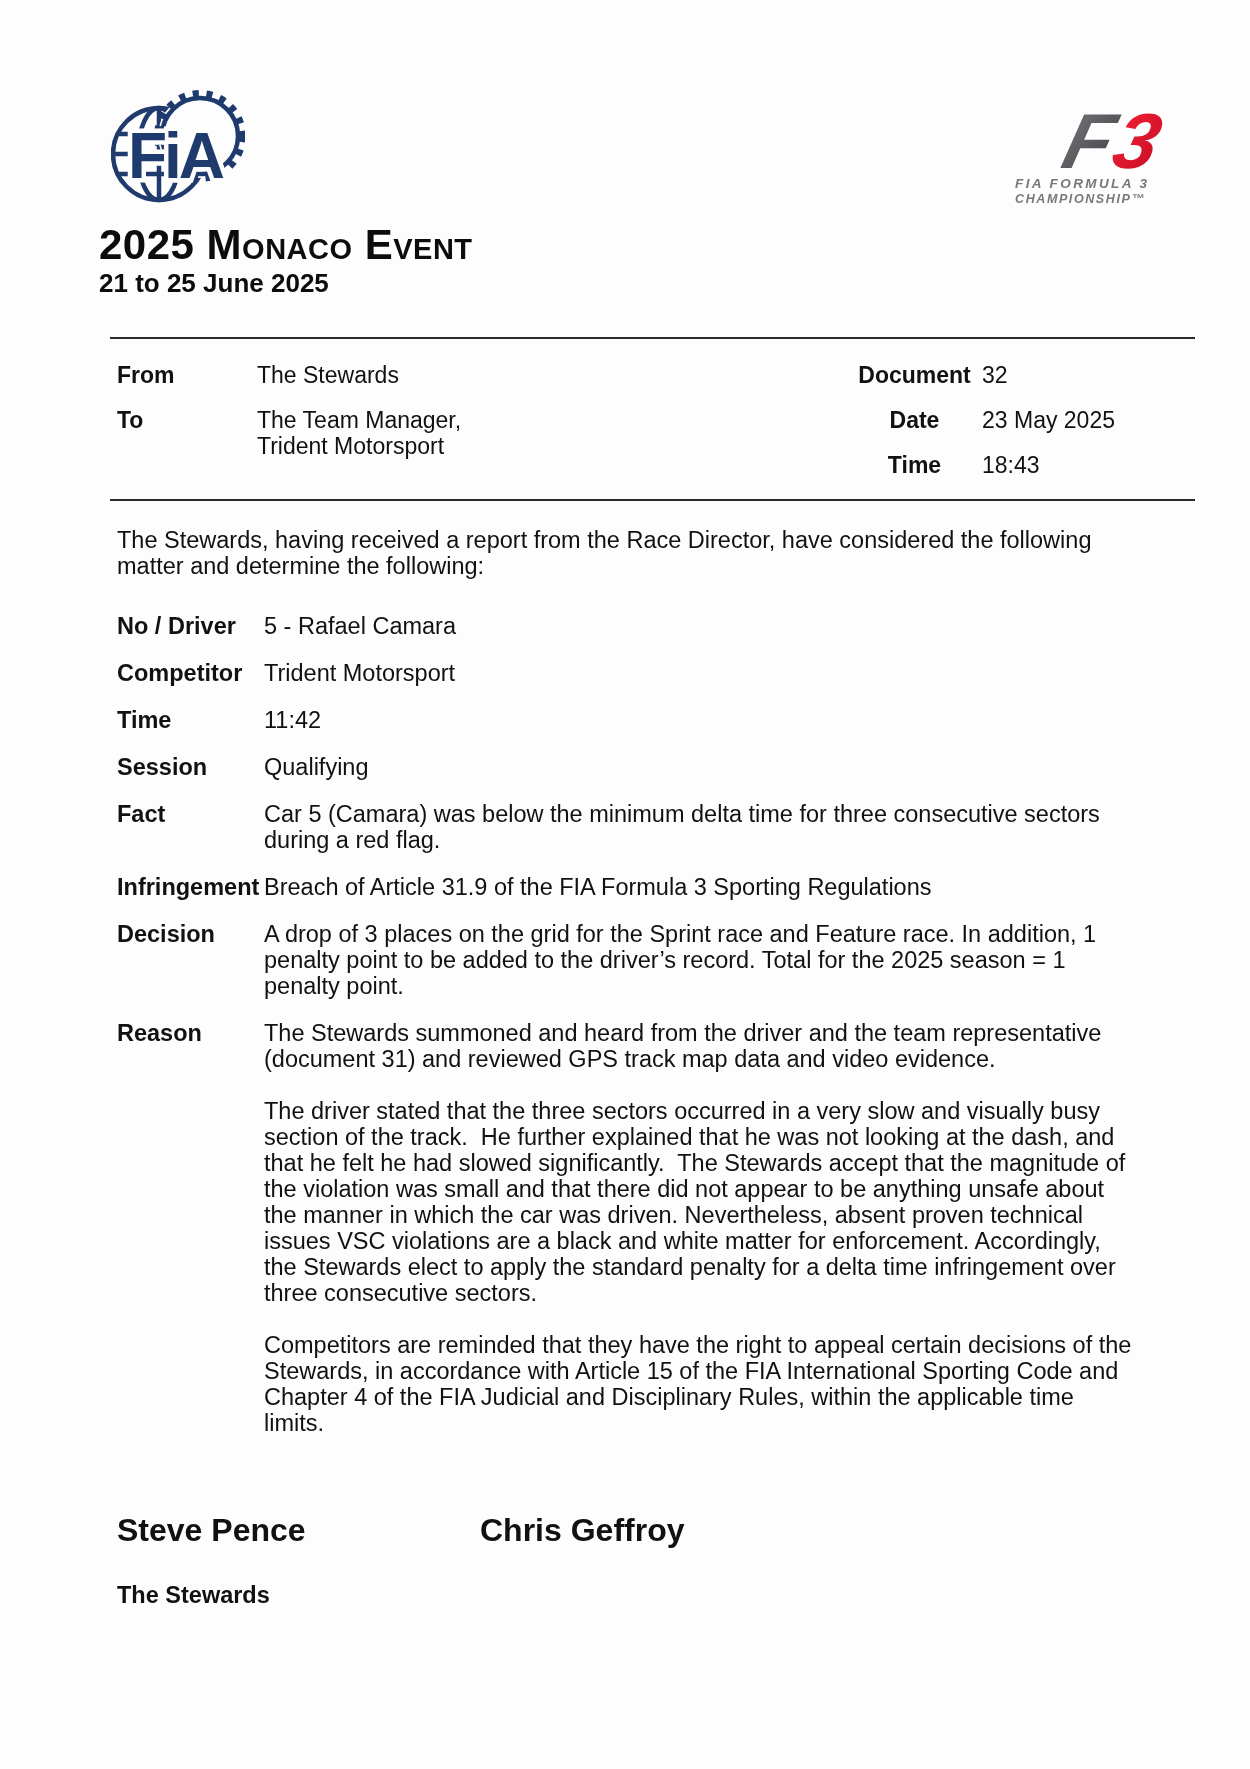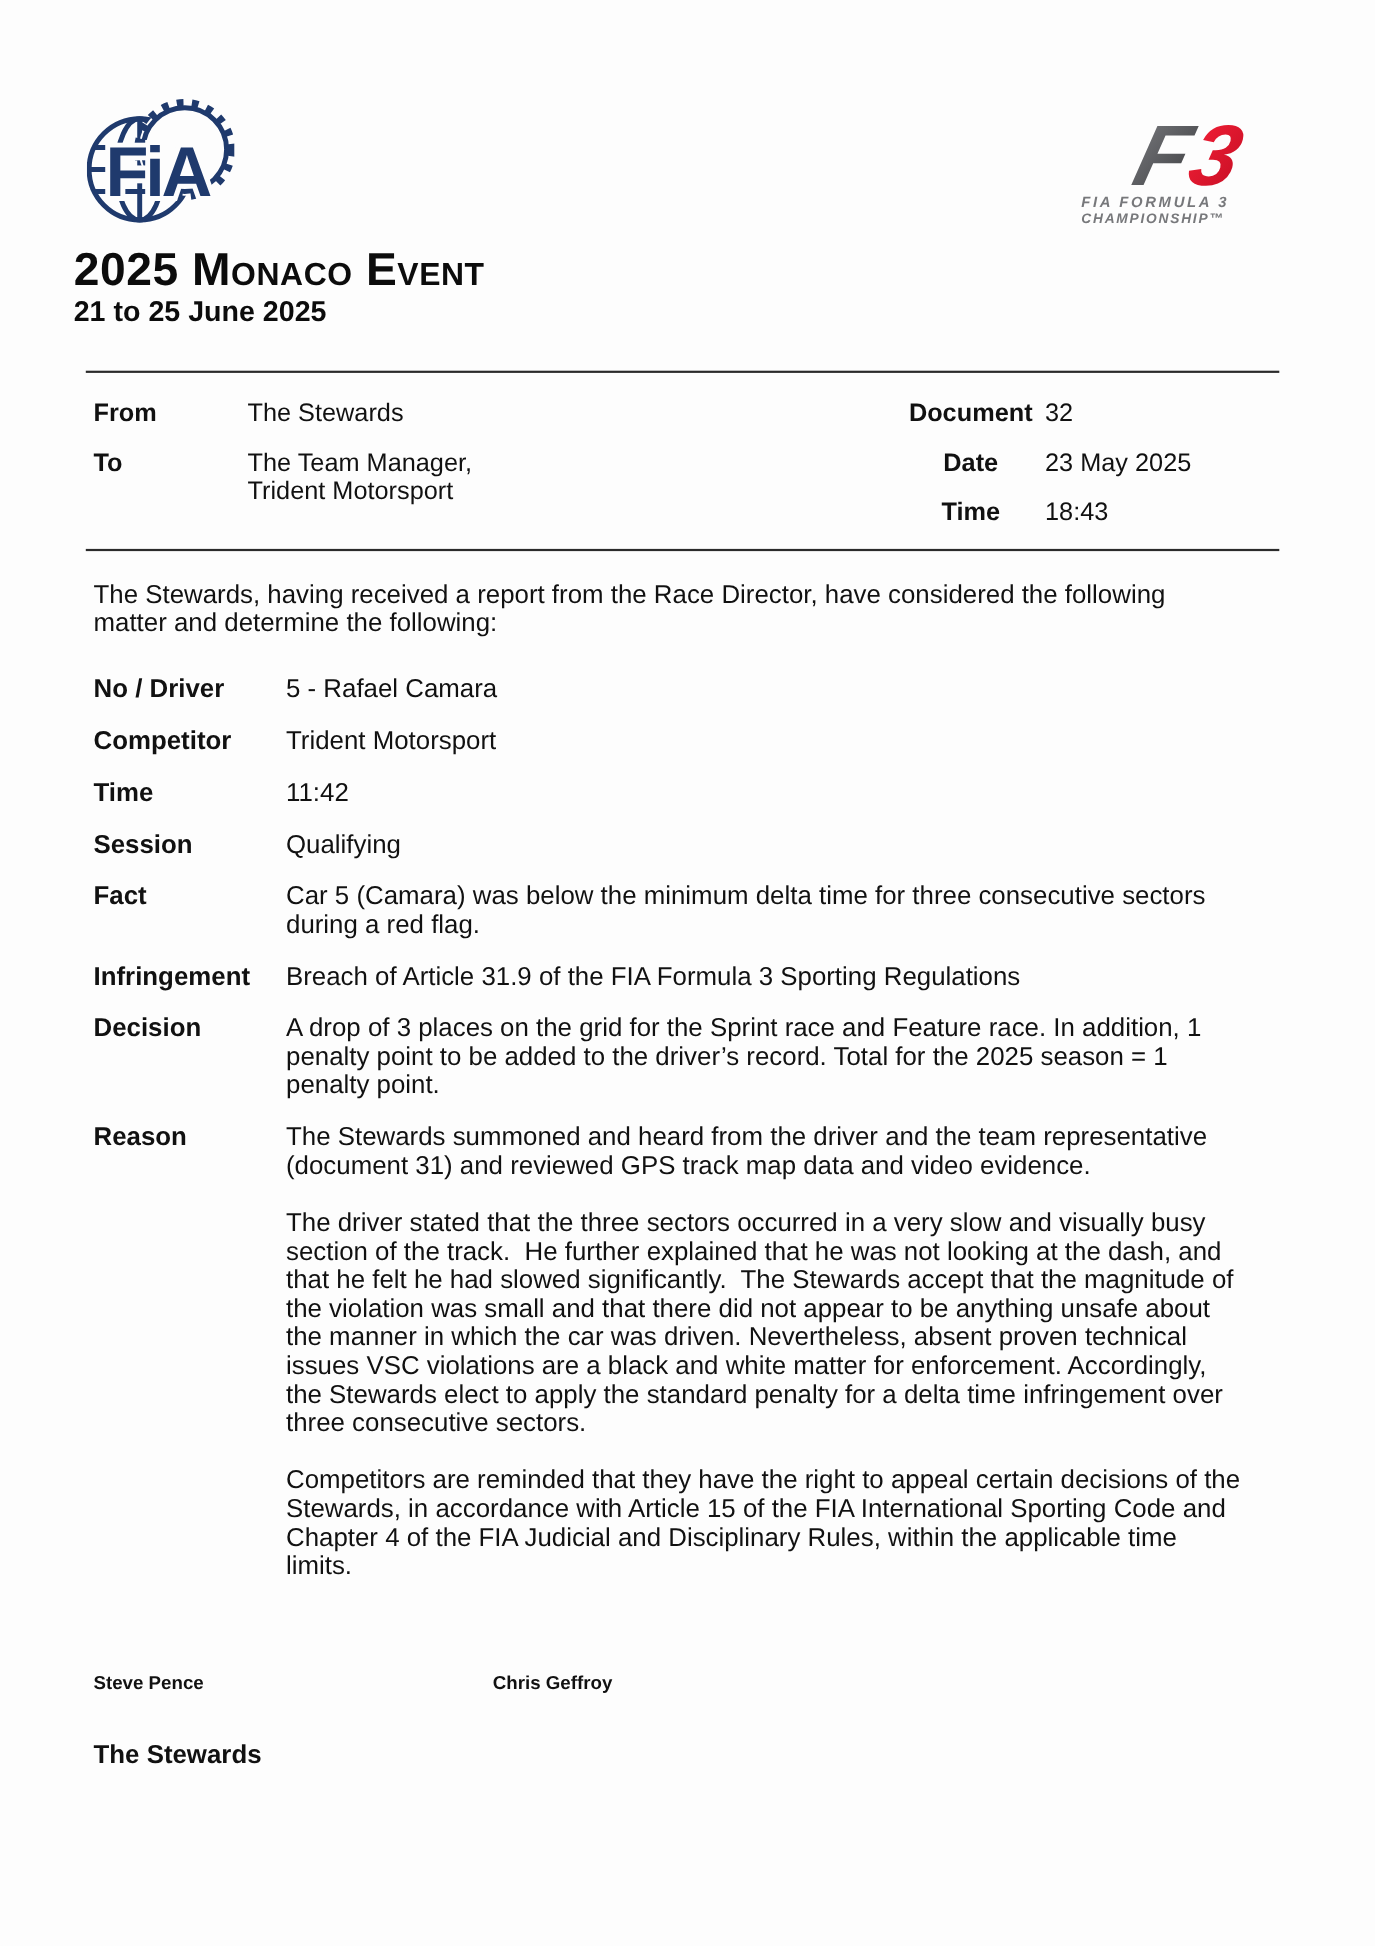--- a/index.html
+++ b/index.html
@@ -4,21 +4,21 @@
 <style>
   * { margin: 0; padding: 0; box-sizing: border-box; }
   html, body { background: #ffffff; }
   body {
     width: 1250px; height: 1769px;
     background: #fdfdfd;
     font-family: "Liberation Sans", "DejaVu Sans", sans-serif;
     color: #111;
     overflow: hidden;
   }
-  .page { position: relative; width: 1250px; height: 1769px; }
+  .page { position: relative; width: 1250px; height: 1769px; padding-left: 32px; }
   .content { margin: 0 85px; width: 1080px; }
 
   
   .logo-row { display: flex; justify-content: space-between; align-items: flex-start; padding-top: 88px; }
   .fia-logo { width: 134px; height: 120px; margin-left: -6px; }
   .f3-logo { width: 178px; height: 102px; margin-top: 16px; margin-right: 6px; }
 
   
   .title-block { text-align: left; margin-top: 14px; transform: translateX(-18px); }
   .doc-title {
@@ -41,28 +41,28 @@
   .meta-right .meta-row .meta-label { width: 135px; flex: 0 0 135px; }
   .meta-label { font-weight: bold; }
   .meta-value { white-space: pre-wrap; }
 
   
   .intro {
     margin-top: 26px; font-size: 23.5px; line-height: 26px;
     max-width: 1000px; white-space: pre-wrap;
   }
   .fields { margin-top: 34px; }
-  .field-row { display: flex; margin-bottom: 21px; font-size: 23.5px; line-height: 26px; gap: 28px; }
+  .field-row { display: flex; margin-bottom: 21px; font-size: 23.5px; line-height: 26px; }
   .field-label { flex: 0 0 147px; width: 147px; font-weight: bold; white-space: nowrap; }
   .field-value { max-width: 870px; }
   .field-value p { white-space: pre-wrap; }
   .field-value p + p { margin-top: 26px; }
 
   
-  .signatures { display: flex; margin-top: 79px; font-size: 17px; font-weight: bold; line-height: 30px; }
+  .signatures { display: flex; margin-top: 79px; font-size: 32px; font-weight: bold; line-height: 30px; }
   .sig-1 { flex: 0 0 363px; }
   .sig-2 { flex: 0 0 360px; }
   .closing { margin-top: 35px; font-size: 23.5px; font-weight: bold; line-height: 30px; }
 
   .f3-sub { font-style: italic; }
 </style>
 </head>
 <body>
 
 <div class="page">

